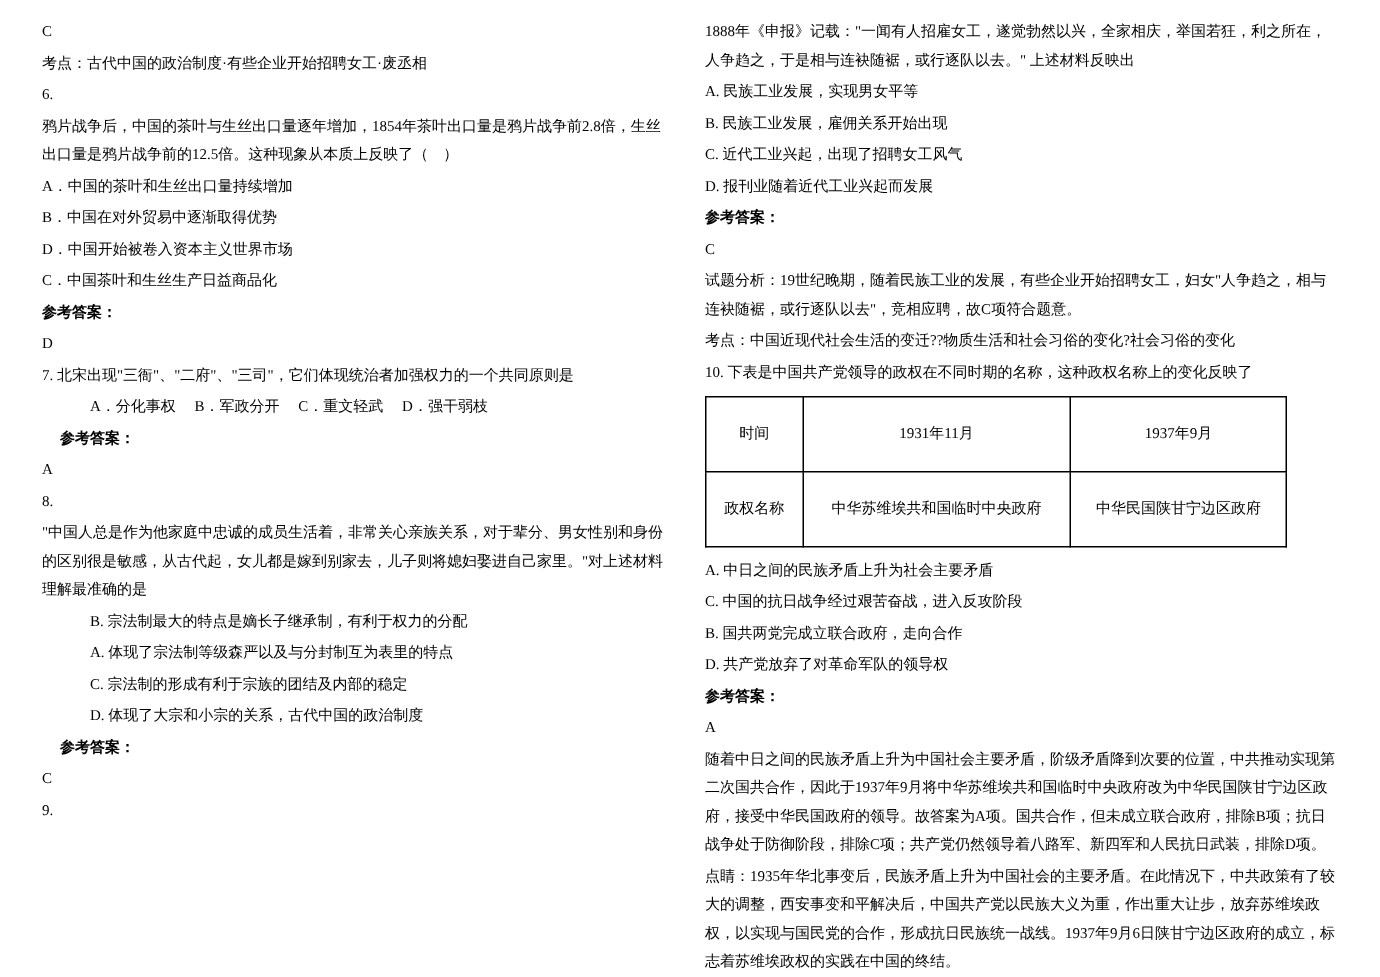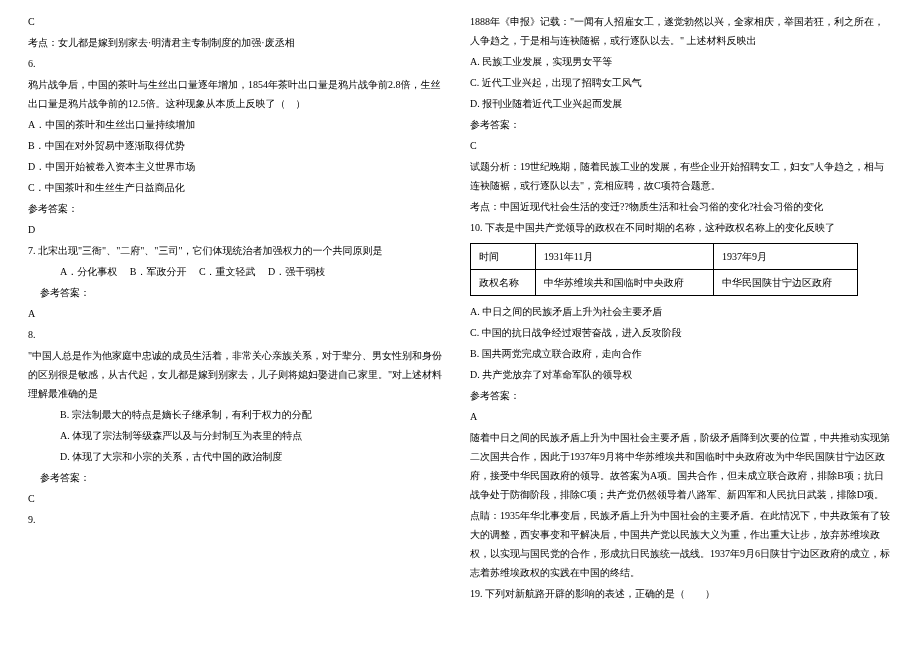--- a/index.html
+++ b/index.html
@@ -12,42 +12,43 @@
       color: #000;
       display: flex;
       padding: 12px 18px;
       line-height: 1.9;
     }
     .col {
       width: 50%;
       padding: 0 10px;
     }
     .para { margin-bottom: 2px; }
-    .bold { font-weight: normal; }
+    .bold { font-weight: bold; }
     .indent { text-indent: 2em; }
     .opts { padding-left: 2em; }
     table.regime {
       border-collapse: collapse;
       margin: 6px 0;
       width: 92%;
     }
     table.regime td {
       border: 1px solid #000;
-      padding: 3px 8px;
+      padding: 15px 8px;
       font-size: 10px;
       white-space: nowrap;
+      text-align: center;
     }
     .small-gap { margin-top: 2px; margin-left: 12px; }
   </style>
 </head>
 <body>
 
 <div class="col">
   <div class="para">C</div>
-  <div class="para">考点：女儿都是嫁到别家去·明清君主专制制度的加强·废丞相</div>
+  <div class="para">考点：古代中国的政治制度·有些企业开始招聘女工·废丞相</div>
   <div class="para">6.</div>
   <div class="para">鸦片战争后，中国的茶叶与生丝出口量逐年增加，1854年茶叶出口量是鸦片战争前2.8倍，生丝出口量是鸦片战争前的12.5倍。这种现象从本质上反映了（　）</div>
   <div class="para">A．中国的茶叶和生丝出口量持续增加</div>
   <div class="para">B．中国在对外贸易中逐渐取得优势</div>
   <div class="para">D．中国开始被卷入资本主义世界市场</div>
   <div class="para">C．中国茶叶和生丝生产日益商品化</div>
   <div class="para bold">参考答案：</div>
   <div class="para">D</div>
   <div class="para">7. 北宋出现"三衙"、"二府"、"三司"，它们体现统治者加强权力的一个共同原则是</div>
   <div class="para opts small-gap">
@@ -55,29 +56,31 @@
     <span>B．军政分开</span>&nbsp;&nbsp;&nbsp;&nbsp;
     <span>C．重文轻武</span>&nbsp;&nbsp;&nbsp;&nbsp;
     <span>D．强干弱枝</span>
   </div>
   <div class="para bold small-gap">参考答案：</div>
   <div class="para">A</div>
   <div class="para">8.</div>
   <div class="para">"中国人总是作为他家庭中忠诚的成员生活着，非常关心亲族关系，对于辈分、男女性别和身份的区别很是敏感，从古代起，女儿都是嫁到别家去，儿子则将媳妇娶进自己家里。"对上述材料理解最准确的是</div>
   <div class="para indent small-gap">B. 宗法制最大的特点是嫡长子继承制，有利于权力的分配</div>
   <div class="para indent small-gap">A. 体现了宗法制等级森严以及与分封制互为表里的特点</div>
+  <div class="para indent small-gap">C. 宗法制的形成有利于宗族的团结及内部的稳定</div>
   <div class="para indent small-gap">D. 体现了大宗和小宗的关系，古代中国的政治制度</div>
   <div class="para bold small-gap">参考答案：</div>
   <div class="para">C</div>
   <div class="para">9.</div>
 </div>
 
 <div class="col">
   <div class="para">1888年《申报》记载："一闻有人招雇女工，遂觉勃然以兴，全家相庆，举国若狂，利之所在，人争趋之，于是相与连袂随裾，或行逐队以去。" 上述材料反映出</div>
   <div class="para">A. 民族工业发展，实现男女平等</div>
+  <div class="para">B. 民族工业发展，雇佣关系开始出现</div>
   <div class="para">C. 近代工业兴起，出现了招聘女工风气</div>
   <div class="para">D. 报刊业随着近代工业兴起而发展</div>
   <div class="para bold">参考答案：</div>
   <div class="para">C</div>
   <div class="para">试题分析：19世纪晚期，随着民族工业的发展，有些企业开始招聘女工，妇女"人争趋之，相与连袂随裾，或行逐队以去"，竞相应聘，故C项符合题意。</div>
   <div class="para">考点：中国近现代社会生活的变迁??物质生活和社会习俗的变化?社会习俗的变化</div>
   <div class="para">10. 下表是中国共产党领导的政权在不同时期的名称，这种政权名称上的变化反映了</div>
   <table class="regime">
     <tbody>
         <tr>

